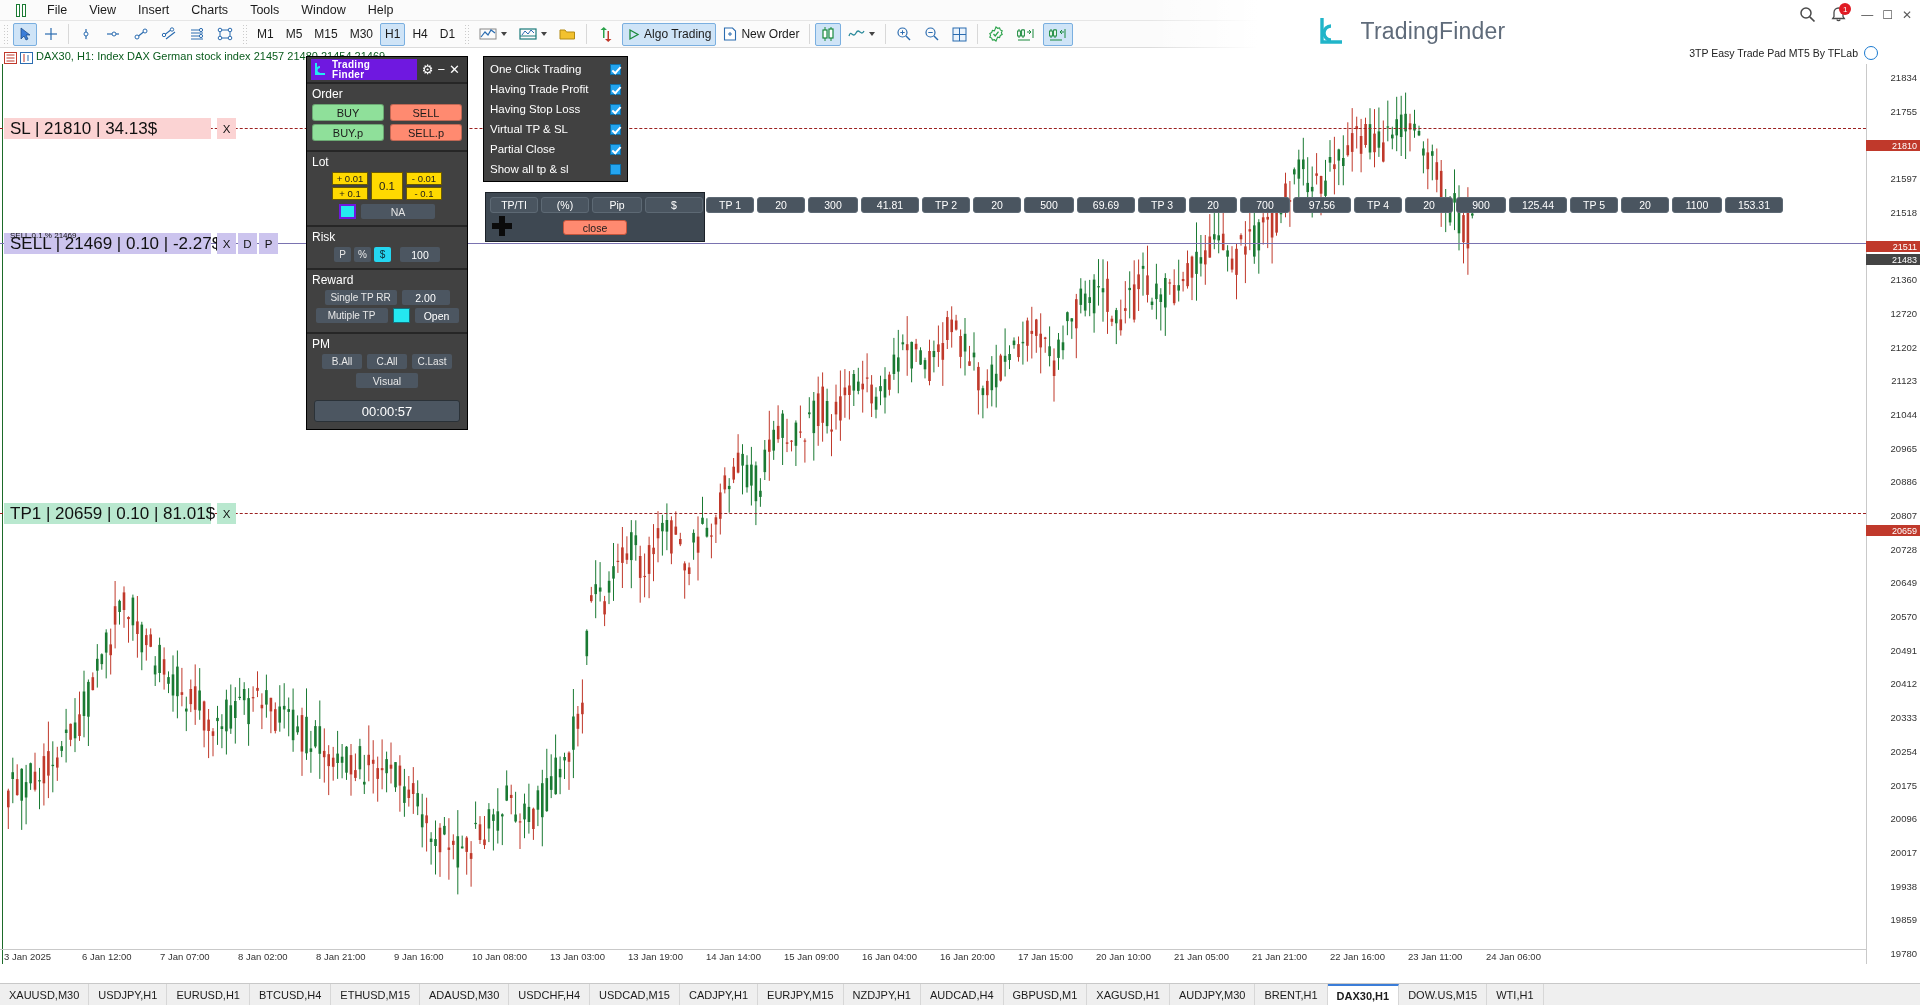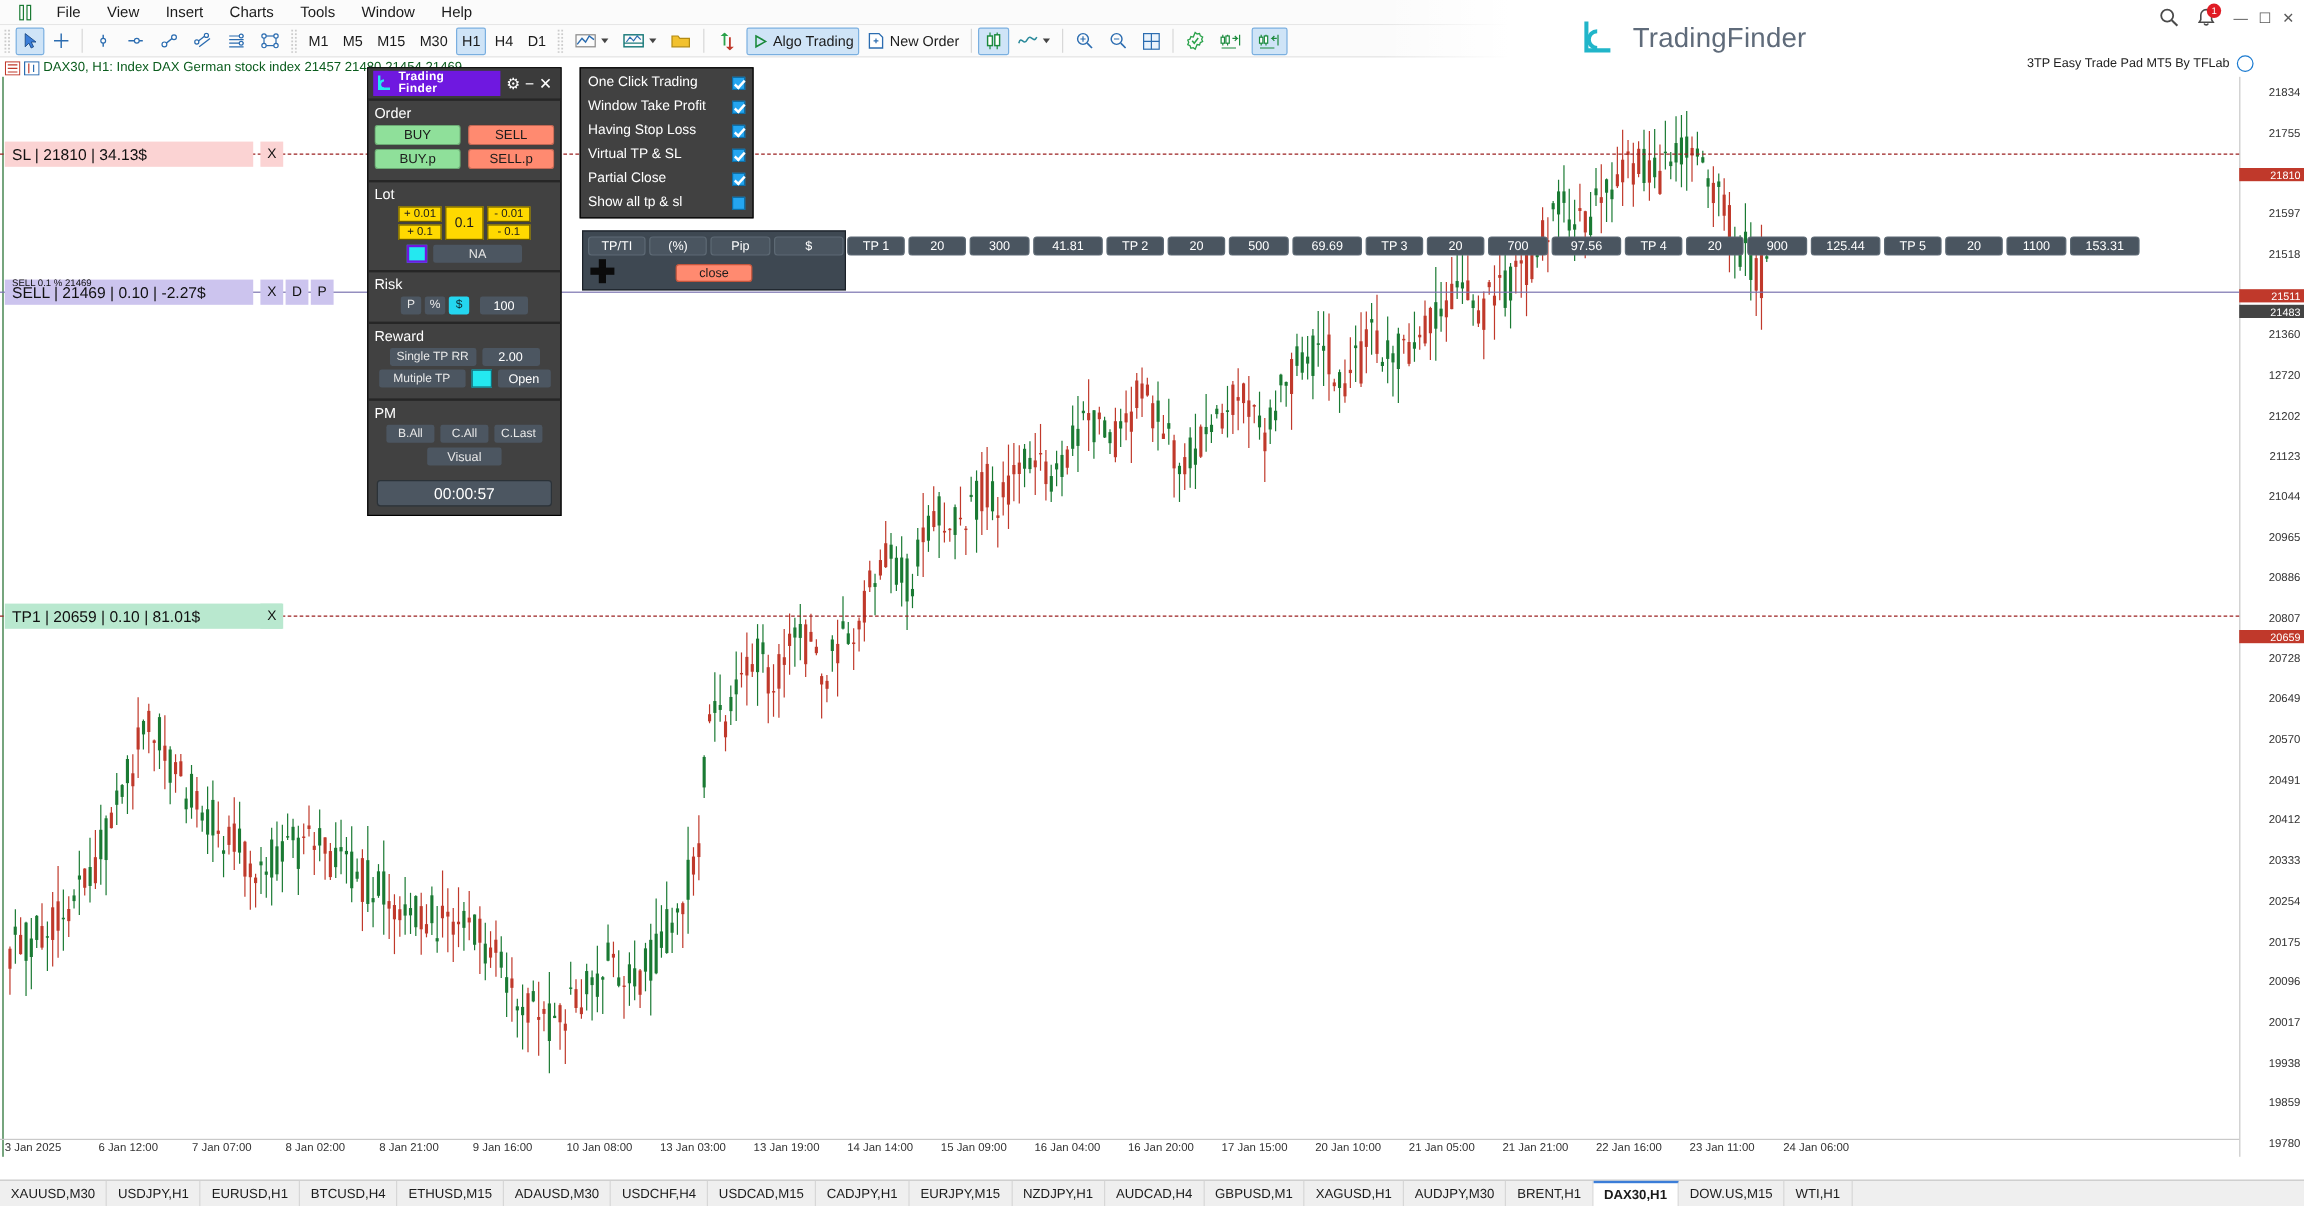--- a/index.html
+++ b/index.html
@@ -55,21 +55,21 @@
   .price-badge { position:absolute; right:0; width:54px; height:11px; font-size:9px; color:#fff;
      display:flex; align-items:center; justify-content:flex-end; padding-right:3px; }
 
   .time-axis { position:absolute; bottom:20px; left:0; width:1866px; height:14px; border-top:1px solid #c9c9c9; }
   .time-tick { position:absolute; font-size:9.5px; color:#333; white-space:nowrap; top:1px; }
 
   
   .level-line { position:absolute; left:0; height:0; border-top-width:1px; }
   .level-tag {
     position:absolute; height:21px; display:flex; align-items:center;
-    font-size:13px; padding:0 6px; white-space:nowrap; color:#111;
+    font-size:17px; padding:0 6px; white-space:nowrap; color:#111;
   }
   .tag-btn {
     position:absolute; height:21px; width:19px; display:flex; align-items:center;justify-content:center;
     font-size:11.5px; color:#111; cursor:default;
   }
 
   
   .tf-panel {
     position:absolute; left:306px; top:56px; width:162px;
     background:#414141; border:1px solid #000; z-index:40;
@@ -1165,21 +1165,21 @@
     <div id="levels">
         <div class="level-line" style="top: 80px; width: 1866px; border-top-style: dashed; border-top-color: rgb(155, 32, 32);"></div>
         <div class="level-tag" style="top: 70px; left: 4px; width: 207px; background: rgb(251, 211, 211);">SL | 21810 | 34.13$</div>
         <div class="tag-btn" style="top: 70px; left: 217px; background: rgb(251, 211, 211);">X</div>
         <div class="level-line" style="top: 195px; width: 1866px; border-top-style: solid; border-top-color: rgb(122, 115, 176);"></div>
         <div class="level-tag" style="top: 185px; left: 4px; width: 207px; background: rgb(204, 196, 238);">SELL | 21469 | 0.10 | -2.27$</div>
         <div class="tag-btn" style="top: 185px; left: 217px; background: rgb(204, 196, 238);">X</div>
         <div class="tag-btn" style="top: 185px; left: 238px; background: rgb(204, 196, 238);">D</div>
         <div class="tag-btn" style="top: 185px; left: 259px; background: rgb(204, 196, 238);">P</div>
         <div class="level-line" style="top: 465px; width: 1866px; border-top-style: dashed; border-top-color: rgb(155, 32, 32);"></div>
-        <div class="level-tag" style="top: 455px; left: 4px; width: 231px; background: rgb(185, 232, 207);">TP1 | 20659 | 0.10 | 81.01$</div>
+        <div class="level-tag" style="top: 455px; left: 4px; width: 207px; background: rgb(185, 232, 207);">TP1 | 20659 | 0.10 | 81.01$</div>
         <div class="tag-btn" style="top: 455px; left: 217px; background: rgb(185, 232, 207);">X</div>
       </div>
 
     <div class="level-tag" style="left:4px; top:183px; height:9px; font-size:8px; background:transparent; color:#111;">SELL 0.1 % 21469</div>
   </div>
 
   <div class="tf-panel">
 
     <div class="tf-title">
       <div class="tf-logo">
@@ -1268,21 +1268,21 @@
     <div class="timer-box">00:00:57</div>
   </div>
 
   <div class="tf-menu">
     <div id="settings-items">
         <div class="tf-menu-item">
           <span class="mlabel">One Click Trading</span>
           <span class="chk tick"></span>
         </div>
         <div class="tf-menu-item">
-          <span class="mlabel">Window Take Profit</span>
+          <span class="mlabel">Having Trade Profit</span>
           <span class="chk tick"></span>
         </div>
         <div class="tf-menu-item">
           <span class="mlabel">Having Stop Loss</span>
           <span class="chk tick"></span>
         </div>
         <div class="tf-menu-item">
           <span class="mlabel">Virtual TP &amp; SL</span>
           <span class="chk tick"></span>
         </div>

